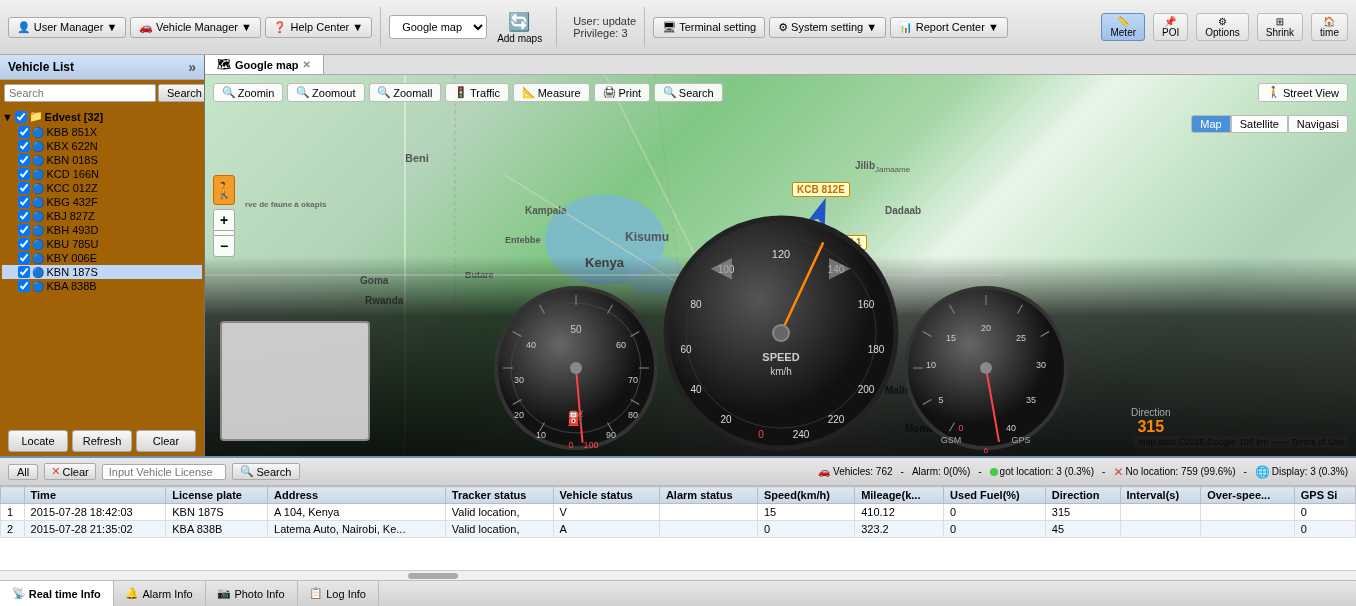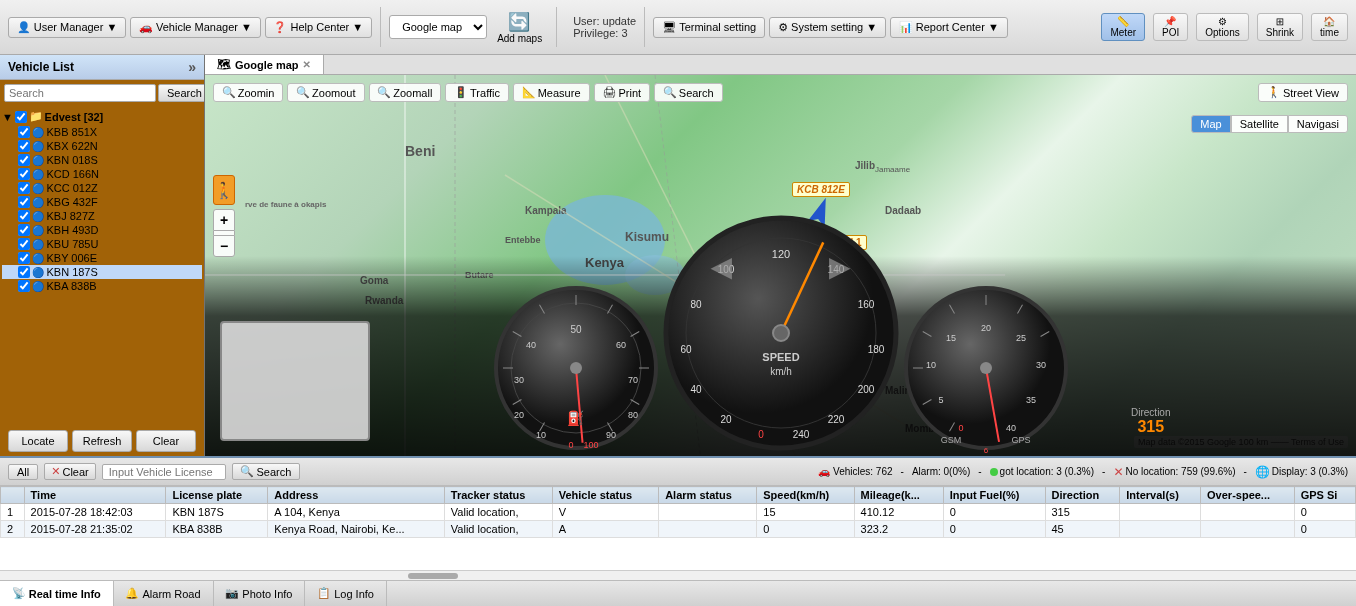--- a/index.html
+++ b/index.html
@@ -422,31 +422,31 @@
         <line x1="450" y1="0" x2="500" y2="420" stroke="#999" stroke-width="1" stroke-dasharray="4,3" opacity="0.5"></line>
       </svg>
 
       <div class="map-label-text" style="top:180px;left:380px;font-size:13px;color:#444;font-weight:bold;">Kenya</div>
       <div class="map-label-text" style="top:220px;left:160px;">Rwanda</div>
       <div class="map-label-text" style="top:130px;left:320px;font-size:10px;">Kampala</div>
       <div class="map-label-text" style="top:155px;left:420px;font-size:12px;">Kisumu</div>
       <div class="map-label-text" style="top:160px;left:300px;font-size:9px;">Entebbe</div>
       <div class="map-label-text" style="top:85px;left:650px;font-size:10px;">Jilib</div>
       <div class="map-label-text" style="top:130px;left:680px;font-size:10px;">Dadaab</div>
-      <div class="map-label-text" style="top:68px;left:200px;font-size:14px;">Beni</div>
+      <div class="map-label-text" style="top:77px;left:200px;font-size:11px;">Beni</div>
       <div class="map-label-text" style="top:200px;left:155px;font-size:10px;">Goma</div>
       <div class="map-label-text" style="top:195px;left:260px;font-size:9px;">Butare</div>
       <div class="map-label-text" style="top:215px;left:490px;font-size:10px;">Olenguruone</div>
       <div class="map-label-text" style="top:260px;left:600px;font-size:10px;">Kitui</div>
       <div class="map-label-text" style="top:310px;left:680px;font-size:10px;">Malindi</div>
       <div class="map-label-text" style="top:348px;left:700px;font-size:10px;">Mombasa</div>
       <div class="map-label-text" style="top:125px;left:40px;font-size:8px;color:#666;">rve de faune à okapis</div>
       <div class="map-label-text" style="top:90px;left:670px;font-size:8px;font-weight:normal;">Jamaame</div>
 
-      <div class="vehicle-marker" style="top:28%;left:51%;font-style:italic;">
+      <div class="vehicle-marker" style="top:28%;left:51%;">
         <div class="vehicle-label" style="color:#cc6600;border-color:#cc8800;">KCB 812E</div>
         <div style="width:18px;height:28px;background:#2255cc;clip-path:polygon(50% 0%,100% 100%,50% 80%,0% 100%);transform:rotate(20deg);"></div>
       </div>
 
       <div class="vehicle-marker" style="top:42%;left:54%;">
         <div class="vehicle-label" style="color:#cc6600;">KBN 1</div>
         <div style="width:18px;height:28px;background:#1144aa;clip-path:polygon(50% 0%,100% 100%,50% 80%,0% 100%);transform:rotate(-10deg);"></div>
       </div>
 
       <div class="vehicle-marker" style="top:49%;left:51%;">
@@ -689,21 +689,21 @@
           <tr>
             <th></th>
             <th>Time</th>
             <th>License plate</th>
             <th>Address</th>
             <th>Tracker status</th>
             <th>Vehicle status</th>
             <th>Alarm status</th>
             <th>Speed(km/h)</th>
             <th>Mileage(k...</th>
-            <th>Input Fuel(%)</th>
+            <th>Used Fuel(%)</th>
             <th>Direction</th>
             <th>Interval(s)</th>
             <th>Over-spee...</th>
             <th>GPS Si</th>
           </tr>
         </thead>
         <tbody id="table-body">
         <tr>
               <td>1</td>
               <td>2015-07-28 18:42:03</td>
@@ -717,21 +717,21 @@
               <td>0</td>
               <td>315</td>
               <td></td>
               <td></td>
               <td>0</td>
             </tr>
             <tr>
               <td>2</td>
               <td>2015-07-28 21:35:02</td>
               <td>KBA 838B</td>
-              <td>Kenya Road, Nairobi, Ke...</td>
+              <td>Latema Auto, Nairobi, Ke...</td>
               <td>Valid location,</td>
               <td>A</td>
               <td></td>
               <td>0</td>
               <td>323.2</td>
               <td>0</td>
               <td>45</td>
               <td></td>
               <td></td>
               <td>0</td>
@@ -744,21 +744,21 @@
       <div style="width:50px;height:6px;background:#aaa;border-radius:3px;margin-left:30%;"></div>
     </div>
 
     <div class="bottom-tabs">
       <div class="bottom-tab active">
         <span>📡</span>
         <span>Real time Info</span>
       </div>
       <div class="bottom-tab">
         <span>🔔</span>
-        <span>Alarm Road</span>
+        <span>Alarm Info</span>
       </div>
       <div class="bottom-tab">
         <span>📷</span>
         <span>Photo Info</span>
       </div>
       <div class="bottom-tab">
         <span>📋</span>
         <span>Log Info</span>
       </div>
     </div>

